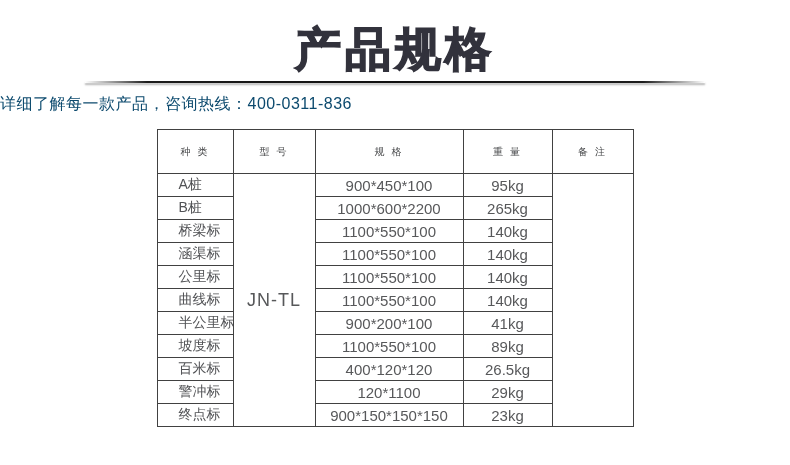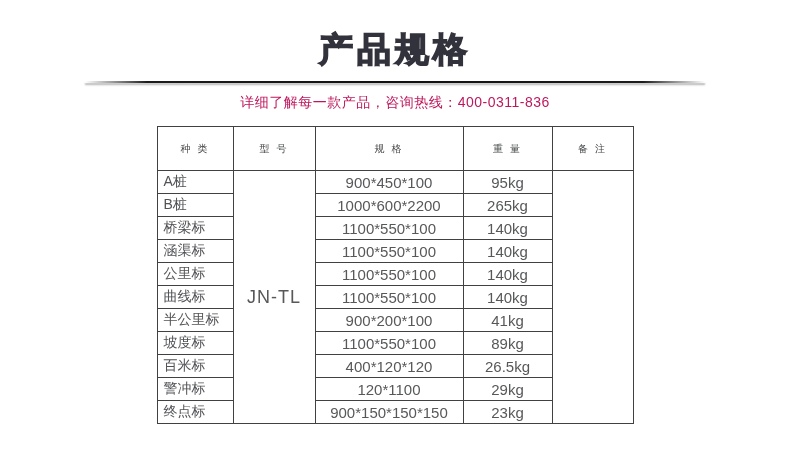--- a/index.html
+++ b/index.html
@@ -7,42 +7,42 @@
     width: 790px; height: 465px;
     background: #ffffff;
     font-family: "Liberation Sans", "DejaVu Sans", sans-serif;
     overflow: hidden;
   }
   .page { width: 790px; height: 465px; position: relative; }
 
   .page-title {
     margin-top: 22px;
     text-align: center;
-    font-size: 34px;
+    font-size: 46px;
     line-height: 54px;
     font-weight: 900;
     color: #32323c;
     letter-spacing: 4px;
     -webkit-text-stroke: 1.5px #32323c;
   }
 
   .divider {
     width: 620px;
     height: 2px;
     margin: 5px auto 0 auto;
     background: linear-gradient(to right,
       rgba(30,30,30,0) 0%, #1c1c1c 10%, #111111 50%, #1c1c1c 90%, rgba(30,30,30,0) 100%);
     box-shadow: 0 2px 2px rgba(0,0,0,0.30);
   }
 
   .subtitle {
     margin-top: 11px;
-    text-align: center;
-    font-size: 14px;
-    color: #be185d;
+    text-align: left;
+    font-size: 16px;
+    color: #0c4a6e;
     letter-spacing: 0.5px;
   }
 
   table.spec-table {
     width: 476px;
     margin: 14px auto 0 auto;
     border-collapse: collapse;
     table-layout: fixed;
   }
   .spec-table th, .spec-table td {
@@ -61,21 +61,21 @@
     letter-spacing: 2px;
   }
   .spec-table td { height: 23px; font-size: 15px; }
   col.c1 { width: 76px; }
   col.c2 { width: 82px; }
   col.c3 { width: 148px; }
   col.c4 { width: 89px; }
   col.c5 { width: 81px; }
   td.cell-type {
     text-align: left;
-    padding-left: 6px;
+    padding-left: 21px;
     font-size: 14px;
     color: #515255;
   }
   td.cell-spec, td.cell-weight { text-align: center; color: #57585a; margin-top: 8px; }
   td.cell-model {
     text-align: center;
     font-size: 18px;
     letter-spacing: 1px;
     color: #57585a;
   }

